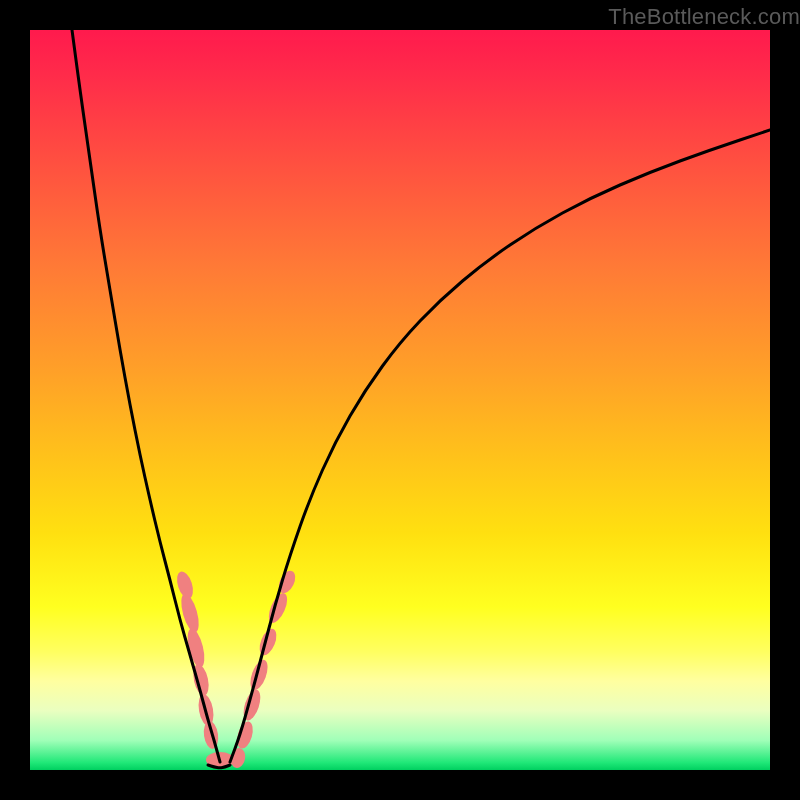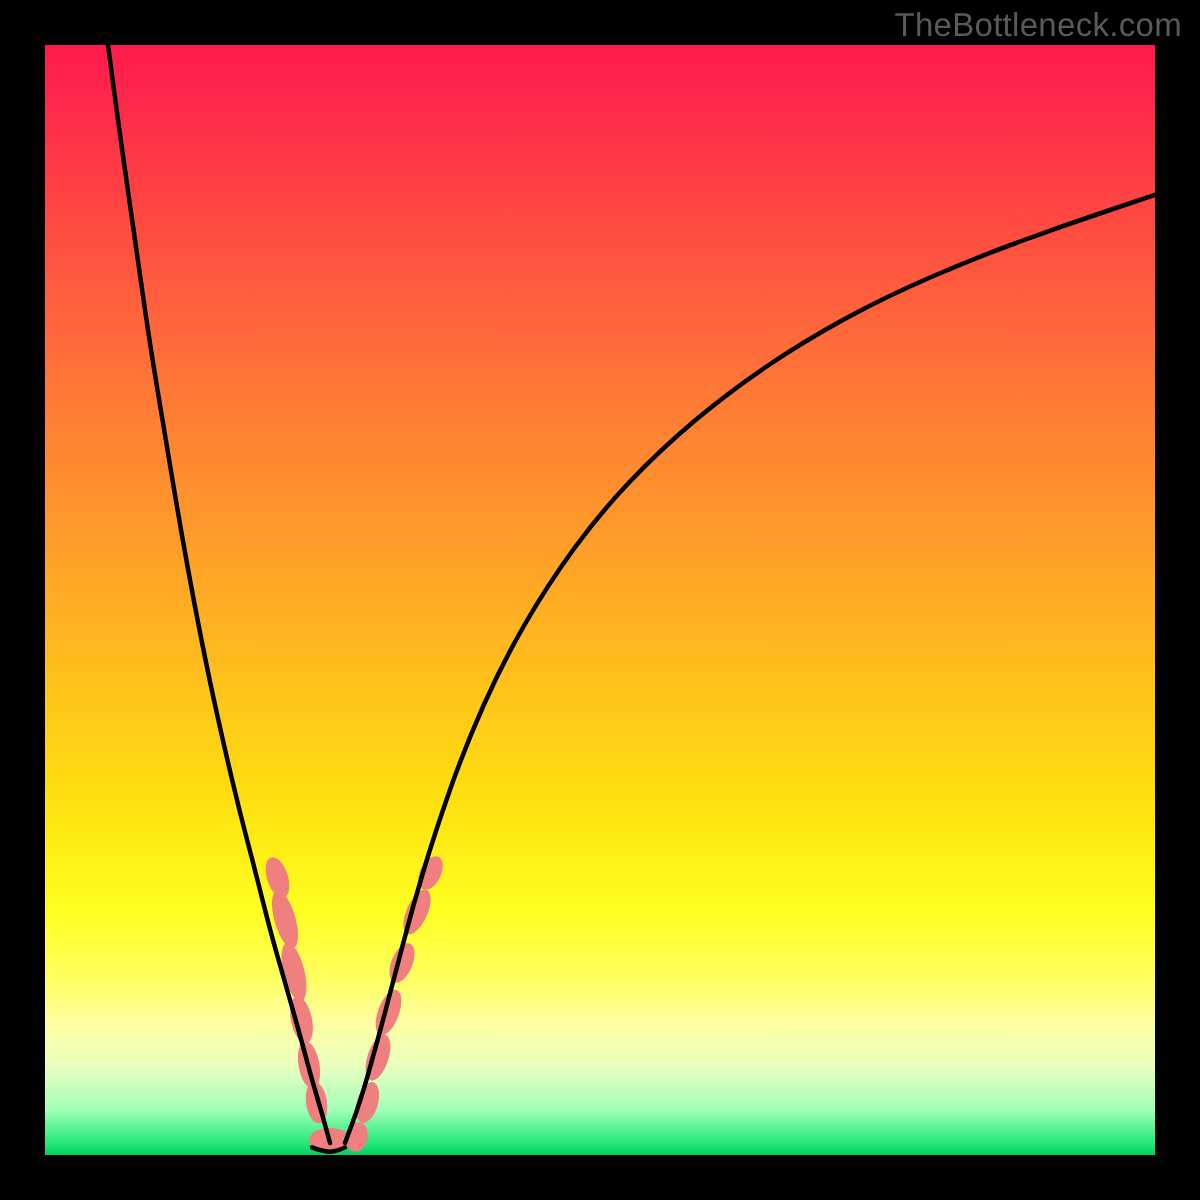--- a/index.html
+++ b/index.html
@@ -45,21 +45,21 @@
       #ffff60 84%,
       #ffffa0 88%,
       #eaffc0 92%,
       #a0ffb8 96%,
       #20e878 99%,
       #00d060 100%);
   }
   .watermark {
     position: absolute;
     top: 4px;
-    right: 12px;
+    right: 0;
     color: #5a5a5a;
     font-size: 22px;
     font-weight: 500;
     letter-spacing: 0.2px;
     user-select: none;
   }
   svg.curves {
     position: absolute;
     left: 0;
     top: 0;

